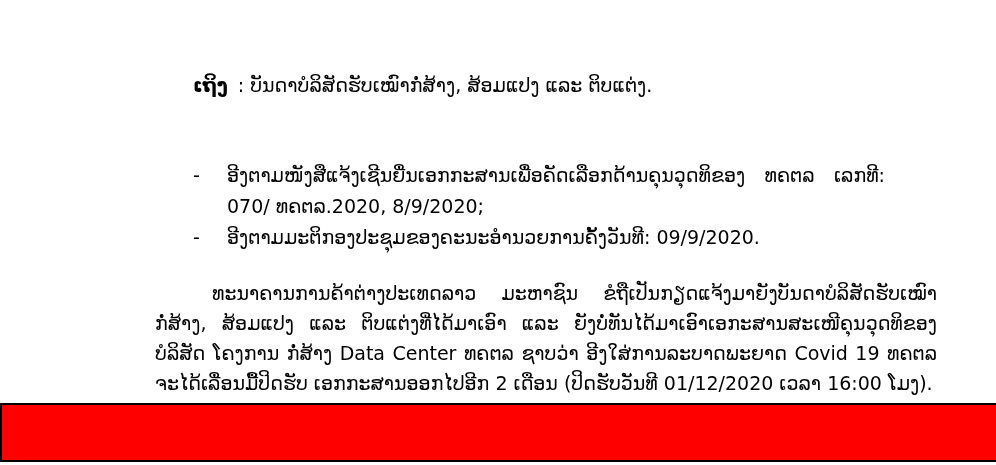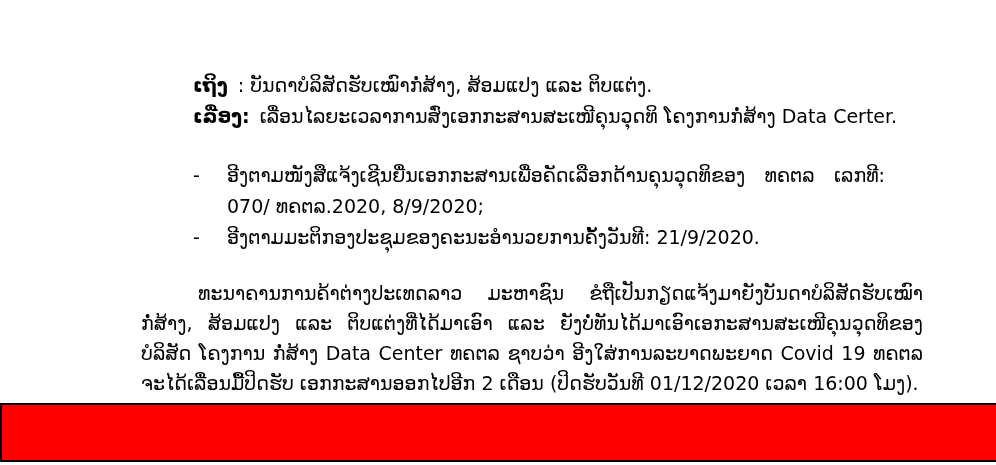--- a/index.html
+++ b/index.html
@@ -27,21 +27,21 @@
   .ref-block {
     position: absolute;
     left: 193px; top: 160px; width: 692px;
     font-size: 19px; line-height: 31px;
   }
   .ref-item { display: flex; }
   .ref-marker { width: 34px; flex: 0 0 34px; }
   .ref-text { flex: 1 1 auto; text-align: justify; }
   .body-block {
     position: absolute;
-    left: 141px; top: 278px; width: 782px;
+    left: 155px; top: 278px; width: 782px;
     font-size: 19px; line-height: 30px;
     text-align: justify;
     text-indent: 57px;
   }
   .red-banner {
     position: absolute;
     left: 0; top: 403px;
     width: 996px; height: 59px;
     border-top: 2px solid #000000;
     border-bottom: 2px solid #000000;
@@ -52,34 +52,30 @@
 </style>
 </head>
 <body>
 
 <div class="page">
 
   <div class="header-block">
     <div class="header-line recipient-line">
       <span class="hdr-label" data-bind="document.recipient.label">ເຖິງ</span><span class="hdr-sep" data-bind="document.recipient.separator">:</span><span data-bind="document.recipient.value">ບັນດາບໍລິສັດຮັບເໝົາກໍ່ສ້າງ, ສ້ອມແປງ ແລະ ຕິບແຕ່ງ.</span>
     </div>
-    <div class="header-line subject-line">
-      <span class="hdr-label" data-bind="document.subject.label">ເລື່ອງ:</span>
-      <span data-bind="document.subject.value">ເລື່ອນໄລຍະເວລາການສົ່ງເອກກະສານສະເໜີຄຸນວຸດທິ ໂຄງການກໍ່ສ້າງ Data Certer.</span>
-    </div>
   </div>
 
   <div class="ref-block">
     <div class="ref-item">
       <span class="ref-marker" data-bind="document.bullet_marker">-</span>
       <span class="ref-text" data-bind="document.references.0">ອີງຕາມໜັງສືແຈ້ງເຊີນຍື່ນເອກກະສານເພື່ອຄັດເລືອກດ້ານຄຸນວຸດທິຂອງ ທຄຕລ ເລກທີ: 070/ ທຄຕລ.2020, 8/9/2020;</span>
     </div>
     <div class="ref-item">
       <span class="ref-marker" data-bind="document.bullet_marker">-</span>
-      <span class="ref-text" data-bind="document.references.1">ອີງຕາມມະຕິກອງປະຊຸມຂອງຄະນະອຳນວຍການຄັ້ງວັນທີ: 21/9/2020.</span>
+      <span class="ref-text" data-bind="document.references.1">ອີງຕາມມະຕິກອງປະຊຸມຂອງຄະນະອຳນວຍການຄັ້ງວັນທີ: 09/9/2020.</span>
     </div>
   </div>
 
   <div class="body-block" data-bind="document.body_paragraph">ທະນາຄານການຄ້າຕ່າງປະເທດລາວ ມະຫາຊົນ ຂໍຖືເປັນກຽດແຈ້ງມາຍັງບັນດາບໍລິສັດຮັບເໝົາກໍ່ສ້າງ, ສ້ອມແປງ ແລະ ຕິບແຕ່ງທີ່ໄດ້ມາເອົາ ແລະ ຍັງບໍ່ທັນໄດ້ມາເອົາເອກະສານສະເໜີຄຸນວຸດທິຂອງບໍລິສັດ ໂຄງການ ກໍ່ສ້າງ Data Center ທຄຕລ ຊາບວ່າ ອີງໃສ່ການລະບາດພະຍາດ Covid 19 ທຄຕລ ຈະໄດ້ເລື່ອນມື້ປິດຮັບ ເອກກະສານອອກໄປອີກ 2 ເດືອນ (ປິດຮັບວັນທີ 01/12/2020 ເວລາ 16:00 ໂມງ).</div>
 
   <div class="red-banner" data-bind-style="backgroundColor:banner.color" style="background-color: rgb(255, 0, 0);"></div>
 
 </div>
 
 </body></html>

